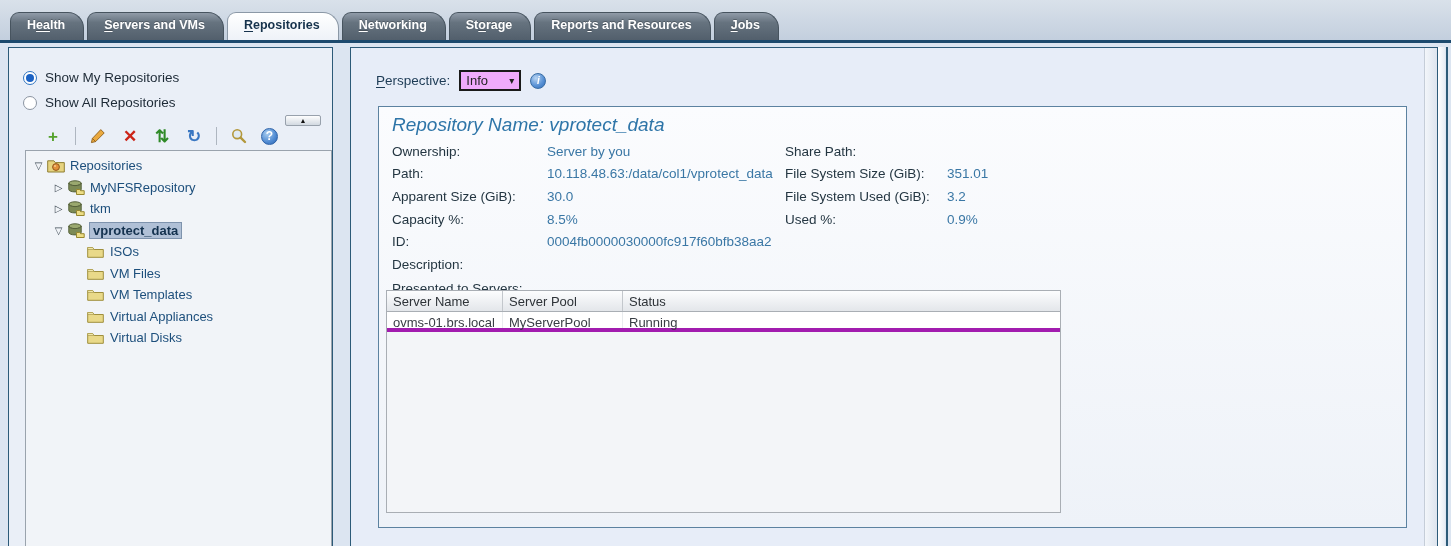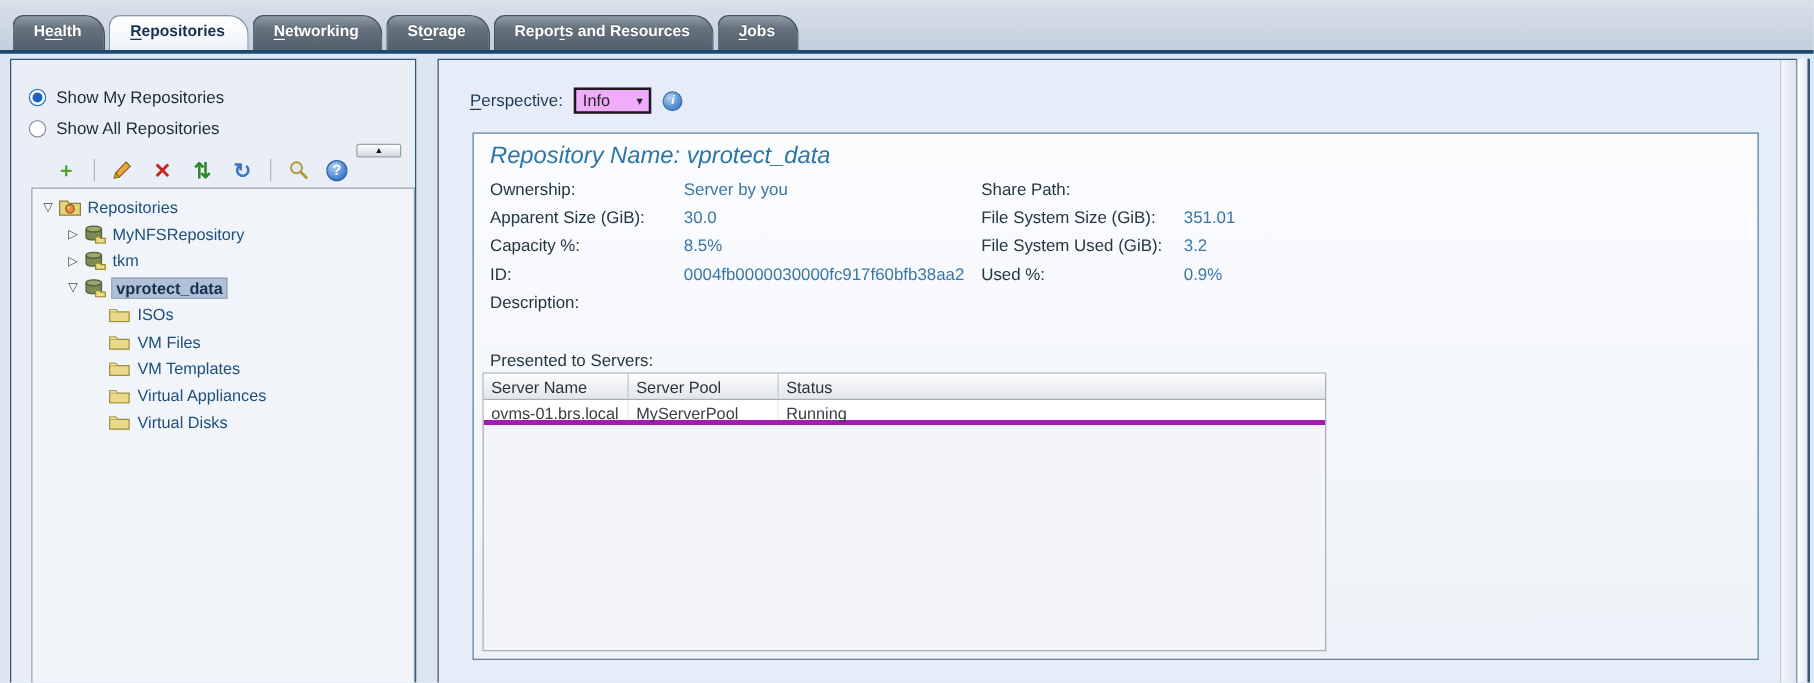--- a/index.html
+++ b/index.html
@@ -91,34 +91,35 @@
   }
   .repo-header{ position:absolute; top:7px; left:13px; font-style:italic; font-size:19px; color:#2e75a8; }
   .fields{ position:absolute; top:33px; left:13px; display:flex; font-size:13.5px; }
   .fcol-left{ width:393px; }
   .frow{ display:flex; height:22.6px; align-items:center; }
   .fcol-left .flabel{ width:155px; flex:none; }
   .fcol-right .flabel{ width:162px; flex:none; }
   .flabel{ color:#243642; }
   .fvalue{ color:#3a77a5; white-space:nowrap; }
   .tcaption{ position:absolute; top:174px; left:13px; font-size:13.5px; color:#243642; }
-  .ptable{ position:absolute; top:191px; left:7px; width:675px; height:223px;
+  .ptable{ position:absolute; top:183px; left:7px; width:675px; height:223px;
     border:1px solid #a9aeb4; background:#f3f5f8; display:flex; flex-direction:column; }
   .thead{ display:flex; height:21px; flex:none;
     background:linear-gradient(#fcfdfe,#e3e6ea); border-bottom:1px solid #a9aeb4; }
   .th{ font-size:13px; color:#2e3338; padding:3px 0 0 6px; border-right:1px solid #c3c7cc; }
   .tdrow{ display:flex; height:20px; flex:none; background:#fff; border-bottom:4px solid #a21caf; }
   .td{ font-size:13px; color:#383d44; padding:3px 0 0 6px; border-right:1px solid #e8ebee; }
   .c0{ width:116px; flex:none; } .c1{ width:120px; flex:none; } .c2{ flex:1; border-right:none !important; }
 </style>
 </head>
 <body>
 
 <div class="tab-bar">
     <div class="tab"><span>H</span><span class="u">ea</span><span>lth</span></div>
+    <div class="tab"><span></span><span class="u">S</span><span>ervers and VMs</span></div>
     <div class="tab active"><span></span><span class="u">R</span><span>epositories</span></div>
     <div class="tab"><span></span><span class="u">N</span><span>etworking</span></div>
     <div class="tab"><span>St</span><span class="u">o</span><span>rage</span></div>
     <div class="tab"><span>Repor</span><span class="u">t</span><span>s and Resources</span></div>
     <div class="tab"><span></span><span class="u">J</span><span>obs</span></div>
   </div>
 <div class="navline"></div>
 
 <div class="content">
 
@@ -267,20 +268,24 @@
 
     <div class="info-box">
       <div class="repo-header">Repository Name: vprotect_data</div>
       <div class="fields">
         <div class="fcol-left">
             <div class="frow">
               <span class="flabel">Ownership:</span>
               <span class="fvalue">Server by you</span>
             </div>
             <div class="frow">
+              <span class="flabel">Path:</span>
+              <span class="fvalue">10.118.48.63:/data/col1/vprotect_data</span>
+            </div>
+            <div class="frow">
               <span class="flabel">Apparent Size (GiB):</span>
               <span class="fvalue">30.0</span>
             </div>
             <div class="frow">
               <span class="flabel">Capacity %:</span>
               <span class="fvalue">8.5%</span>
             </div>
             <div class="frow">
               <span class="flabel">ID:</span>
               <span class="fvalue">0004fb0000030000fc917f60bfb38aa2</span>

